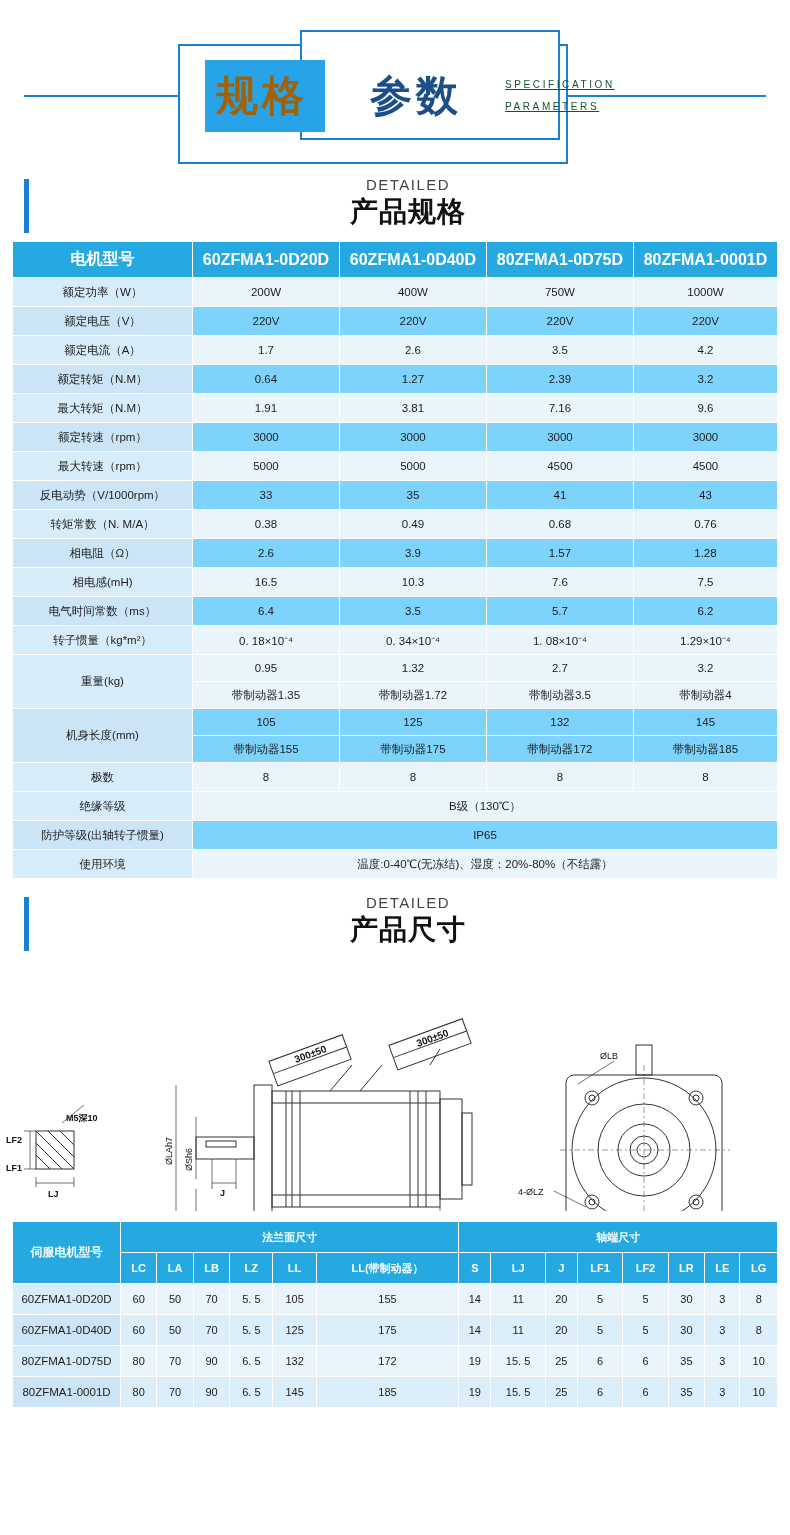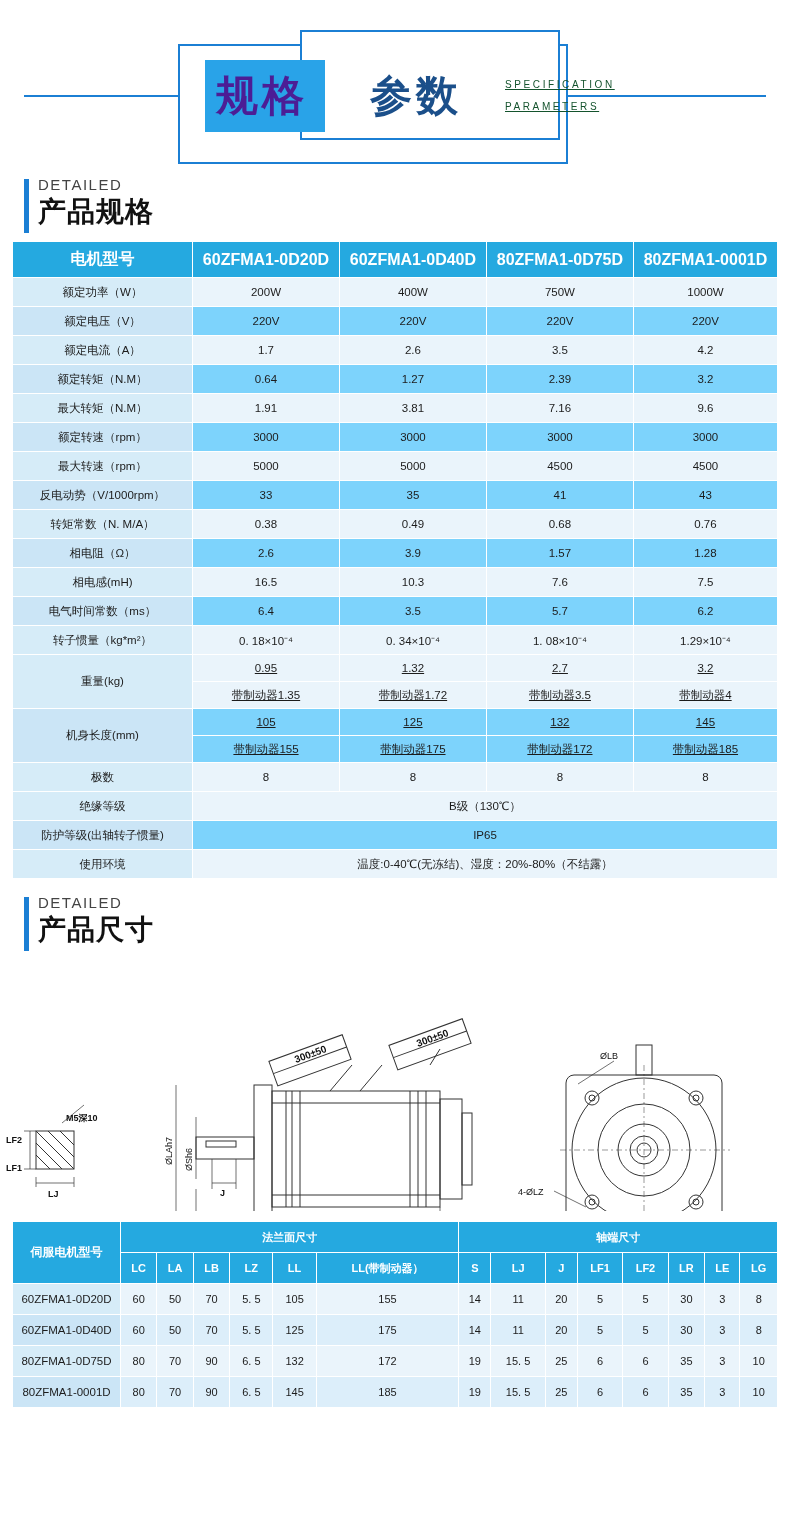--- a/index.html
+++ b/index.html
@@ -51,21 +51,21 @@
     top: 60px;
     width: 120px;
     height: 72px;
     background: #29a3e8;
   }
   .banner .cn1 {
     position: absolute;
     left: 216px;
     top: 68px;
     font-size: 42px;
-    color: #4c1d95;
+    color: #a16207;
     letter-spacing: 4px;
     font-family: "Liberation Serif", serif;
     font-weight: bold;
   }
   .banner .cn2 {
     position: absolute;
     left: 370px;
     top: 68px;
     font-size: 42px;
     color: #1b4f8a;
@@ -81,21 +81,22 @@
     color: #14532d;
     letter-spacing: 2.6px;
     line-height: 22px;
     text-decoration: underline;
   }
 
   
   .sec-head {
     position: relative;
     margin: 0 0 0 24px;
-    padding-left: 14px;
+    padding-left: 2px;
+    text-align: center;
   }
   .sec-head:before {
     content: "";
     position: absolute;
     left: 0; top: 4px;
     width: 5px; height: 54px;
     background: #1b7fd4;
   }
   .sec-head .en {
     font-size: 15px;
@@ -136,21 +137,21 @@
   }
   table.spec td.lbl {
     background: #d6ecf8;
     width: 180px;
     font-size: 11.5px;
   }
   table.spec tr.alt td { background: #7dd3fc; }
   table.spec tr.alt td.lbl { background: #cbe5f6; }
   table.spec td.two { padding: 0; height: 54px; }
   .stack { display:flex; flex-direction:column; height:100%; }
-  .stack div { flex:1; display:flex; align-items:center; justify-content:center;text-decoration:underline; }
+  .stack div { flex:1; display:flex; align-items:center; justify-content:center; }
   .stack div + div { border-top: 1px solid #ffffff; }
 
   
   .drawing {
     position: relative;
     width: 790px;
     height: 260px;
     margin-top: 6px;
   }
   .drawing svg { display:block; }

